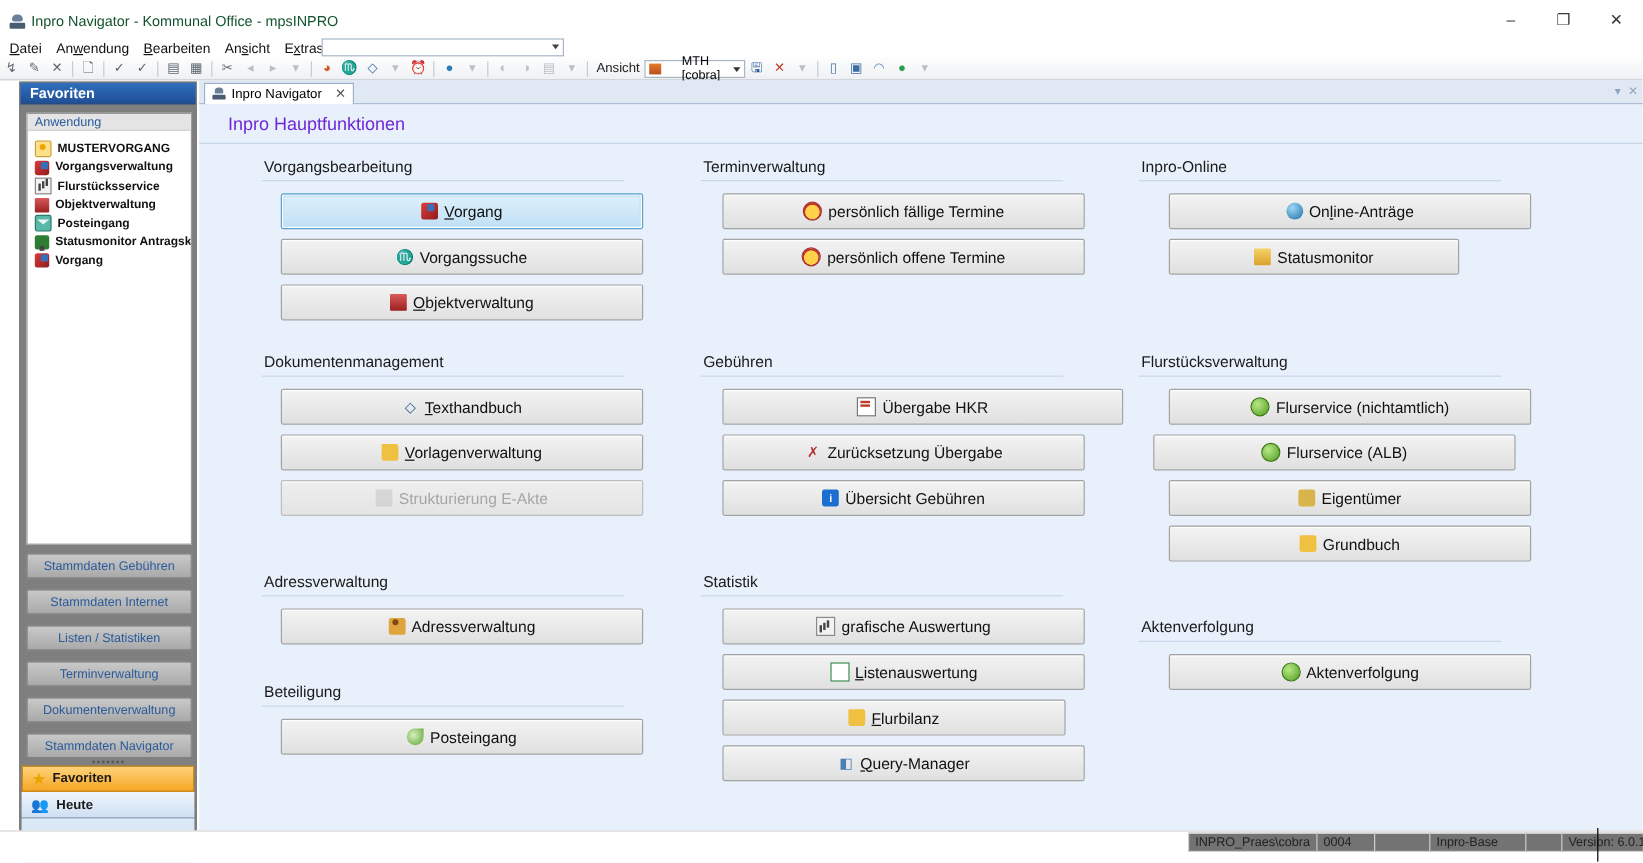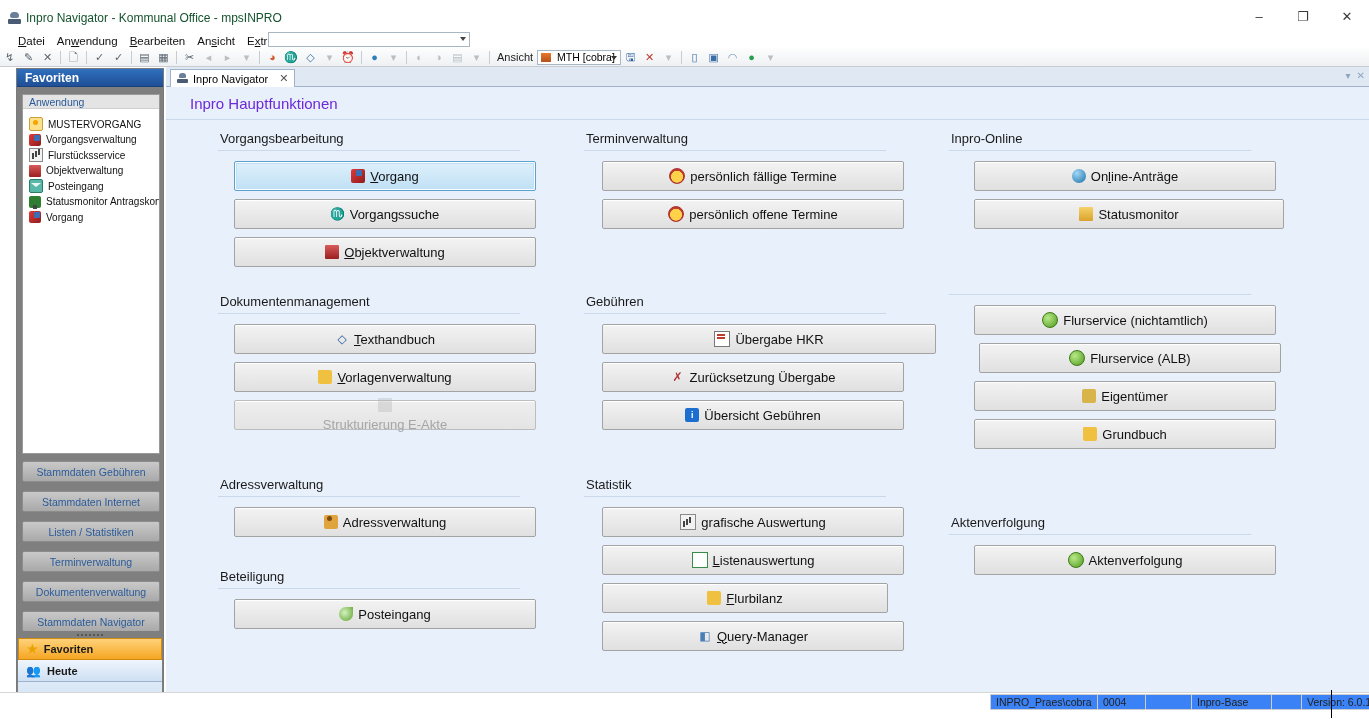--- a/index.html
+++ b/index.html
@@ -19,39 +19,39 @@
     border-radius:4px 4px 2px 2px;background:#6a7f99;}
   .title-ico:after{content:"";position:absolute;left:0;top:7px;width:13px;height:5px;
     background:#4a5c73;border-radius:1px;}
   .title-text{font-size:12px;color:#14532d;white-space:nowrap;}
   .wbtns{position:absolute;right:0;top:0;height:32px;display:flex;}
   .wbtn{width:44px;height:32px;display:flex;align-items:center;justify-content:center;
     font-size:13px;color:#3a3a3a;}
 
   
   .menubar{position:absolute;left:0;top:32px;width:1369px;height:17px;background:#fff;
-    display:flex;align-items:center;padding-left:12px;box-sizing:border-box;}
+    display:flex;align-items:center;padding-left:2px;box-sizing:border-box;}
   .menu-item{font-size:11.5px;color:#111;padding:1px 6px;white-space:nowrap;}
   .menu-item u{text-decoration:underline;}
   .menu-combo{position:absolute;left:268px;top:32px;width:202px;height:15px;
     border:1px solid #a9b6c4;background:#fff;box-sizing:border-box;}
   .menu-combo .arr{position:absolute;right:3px;top:4px;width:0;height:0;
     border-left:3px solid transparent;border-right:3px solid transparent;border-top:4px solid #444;}
 
   
   .toolbar{position:absolute;left:0;top:48px;width:1369px;height:19px;
     background:linear-gradient(#fdfdfd,#eef1f4);border-bottom:1px solid #c8ccd1;
     display:flex;align-items:center;box-sizing:border-box;}
   .tbi{width:19px;height:17px;display:flex;align-items:center;justify-content:center;
     font-size:11px;color:#5b6670;flex:0 0 auto;}
   .tbi.dis{opacity:.38;}
   .tbsep{width:1px;height:13px;background:#c6ccd2;margin:0 3px;flex:0 0 auto;}
   .tb-lbl{font-size:11px;color:#222;padding:0 4px;white-space:nowrap;}
   .tb-combo{width:84px;height:15px;border:1px solid #a9b6c4;background:#fff;position:relative;
-    display:flex;align-items:center;gap:6px;padding-left:3px;box-sizing:border-box;font-size:10.5px;}
+    display:flex;align-items:center;gap:17px;padding-left:3px;box-sizing:border-box;font-size:10.5px;}
   .tb-combo .sq{width:10px;height:9px;background:linear-gradient(#e8792b,#b4521a);flex:0 0 auto;}
   .tb-combo .arr2{position:absolute;right:3px;top:5px;width:0;height:0;
     border-left:3px solid transparent;border-right:3px solid transparent;border-top:4px solid #333;}
   .gly{font-size:11px;line-height:1;}
 
   
   .tabstrip{position:absolute;left:166px;top:67px;width:1203px;height:20px;
     background:#dfe8f3;border-bottom:1px solid #9fb4cc;box-sizing:border-box;}
   .tab{position:absolute;left:4px;top:2px;height:18px;background:#fff;
     border:1px solid #9fb4cc;border-bottom:none;display:flex;align-items:center;
@@ -69,21 +69,21 @@
     background:#7f7f7f;border:1px solid #7a7a7a;box-sizing:border-box;}
   .sb-header{height:18px;background:linear-gradient(#2f6fbd,#1f4f96);
     border-bottom:1px solid #17417f;display:flex;align-items:center;padding-left:8px;
     color:#fff;font-weight:bold;font-size:12px;box-sizing:border-box;}
   .sb-panel{position:absolute;left:5px;top:25px;width:138px;height:360px;background:#fff;
     border:1px solid #9a9a9a;box-sizing:border-box;overflow:hidden;}
   .sb-grouphdr{height:14px;background:#e4e4e4;border-bottom:1px solid #cfcfcf;
     display:flex;align-items:center;padding-left:6px;color:#2a5b9b;font-size:10.5px;
     box-sizing:border-box;}
   .sb-list{padding:8px 0 0 6px;}
-  .sb-li{display:flex;align-items:center;gap:5px;height:14px;margin-bottom:1.5px;font-size:10px;color:#111;}
+  .sb-li{display:flex;align-items:center;gap:5px;height:14px;margin-bottom:1.5px;font-size:10px;color:#111;font-weight:bold;}
   .sb-li .ic{width:12px;height:12px;flex:0 0 auto;position:relative;}
   .sb-li .lbl{white-space:nowrap;overflow:hidden;}
   .sb-cats{position:absolute;left:5px;top:392px;width:138px;}
   .sb-cat{height:21px;margin-bottom:9px;background:linear-gradient(#c9c9c9,#a9a9a9);
     border:1px solid #8c8c8c;border-radius:2px;display:flex;align-items:center;
     justify-content:center;color:#2a5b9b;font-size:10.5px;box-sizing:border-box;}
   .sb-grip{position:absolute;left:1px;top:562px;width:144px;height:7px;
     display:flex;align-items:center;justify-content:center;gap:2px;background:#7f7f7f;}
   .sb-grip i{width:2px;height:2px;background:#555;display:block;}
   .sb-bottom{position:absolute;left:1px;top:569px;width:144px;}
@@ -104,32 +104,32 @@
   .group{position:absolute;}
   .group-title{font-size:13px;color:#1a1a1a;margin:0 0 4px 2px;white-space:nowrap;}
   .group-rule{height:1px;background:#c9d8ea;margin-bottom:10px;}
   .btn{height:30px;margin-bottom:8px;border:1px solid #a3a3a3;border-radius:2px;
     background:linear-gradient(#f3f3f3,#e0e0e0);
     display:flex;align-items:center;justify-content:center;gap:5px;
     font-size:13px;color:#111;box-sizing:border-box;
     box-shadow:inset 0 1px 0 #fff;}
   .btn.focused{background:linear-gradient(#dff0fb,#bfe0f5);border:1px solid #5ba3cf;
     box-shadow:inset 0 0 0 1px #fff, inset 0 0 0 2px #bfe0f5;}
-  .btn.disabled{color:#a6a6a6;background:linear-gradient(#eeeeee,#e4e4e4);border-color:#bdbdbd;flex-direction:column;}
+  .btn.disabled{color:#a6a6a6;background:linear-gradient(#eeeeee,#e4e4e4);border-color:#bdbdbd;}
   .btn .bico{width:14px;height:14px;flex:0 0 auto;position:relative;}
   .btn .blbl{white-space:nowrap;}
   .btn .blbl u{text-decoration:underline;}
   .btn.disabled .bico{opacity:.4;}
 
   
   .statusbar{position:absolute;left:0;top:692px;width:1369px;height:27px;
     background:#fff;border-top:1px solid #d6d6d6;box-sizing:border-box;}
   .sb-cells{position:absolute;left:990px;top:1px;height:16px;display:flex;align-items:stretch;gap:0;}
   .sb-cell{border:1px solid #cdcdcd;border-left:none;display:flex;align-items:center;
-    padding:0 5px;font-size:10.5px;color:#222;background:#3b82f6;box-sizing:border-box;
+    padding:0 5px;font-size:10.5px;color:#222;background:#737373;box-sizing:border-box;
     white-space:nowrap;}
   .sb-cell:first-child{border-left:1px solid #cdcdcd;}
   .caret{position:absolute;left:1331px;top:690px;width:1px;height:28px;background:#000;}
 
   
   .ic-bulb{background:#ffe08a;border:1px solid #c8a13c;border-radius:2px;}
   .ic-bulb:after{content:"";position:absolute;left:3px;top:2px;width:5px;height:5px;
     border-radius:50%;background:#f0a500;}
   .ic-red{background:linear-gradient(135deg,#e03a3a,#8f1c1c);border-radius:2px;}
   .ic-red:after{content:"";position:absolute;left:5px;top:1px;width:6px;height:6px;
@@ -490,33 +490,34 @@
       </div>
     </div>
 
     <div class="group" style="left:783px;top:44px;width:302px">
       <div class="group-title">Inpro-Online</div>
       <div class="group-rule"></div>
       <div class="btn" style="margin-left:25px;width:302px">
         <span class="bico ic-globe"></span>
         <span class="blbl">On<u>l</u>ine-Anträge</span>
       </div>
-      <div class="btn" style="margin-left:25px;width:310px">
+      <div class="btn" style="margin-left:25px;width:242px">
         <span class="bico ic-book"></span>
         <span class="blbl">Statusmonitor</span>
       </div>
     </div>
 
     <div class="group" style="left:783px;top:207px;width:302px">
+      <div class="group-title">Flurstücksverwaltung</div>
       <div class="group-rule"></div>
       <div class="btn" style="margin-left:25px;width:302px">
         <span class="bico ic-green"></span>
         <span class="blbl">Flurservice (nichtamtlich)</span>
       </div>
-      <div class="btn" style="margin-left:30px;width:302px">
+      <div class="btn" style="margin-left:12px;width:302px">
         <span class="bico ic-green"></span>
         <span class="blbl">Flurservice (ALB)</span>
       </div>
       <div class="btn" style="margin-left:25px;width:302px">
         <span class="bico ic-key"></span>
         <span class="blbl">Eigentümer</span>
       </div>
       <div class="btn" style="margin-left:25px;width:302px">
         <span class="bico ic-folder"></span>
         <span class="blbl">Grundbuch</span>

